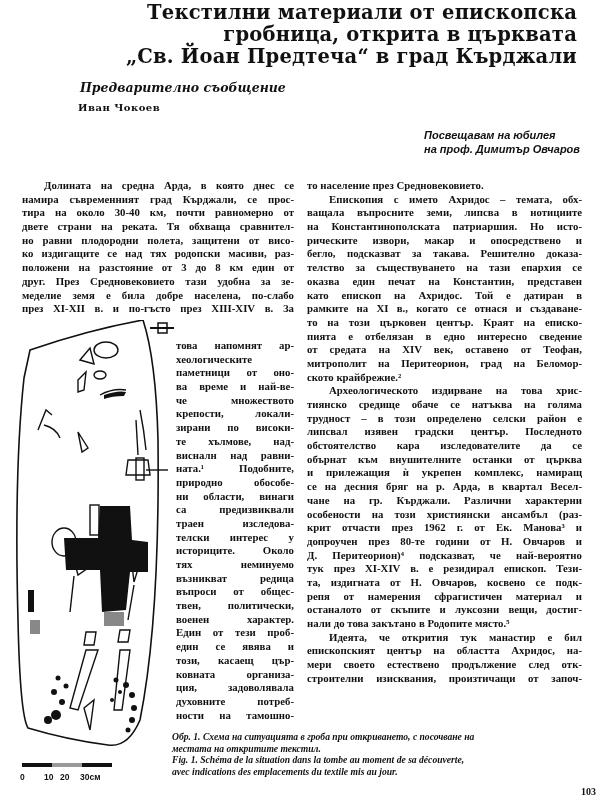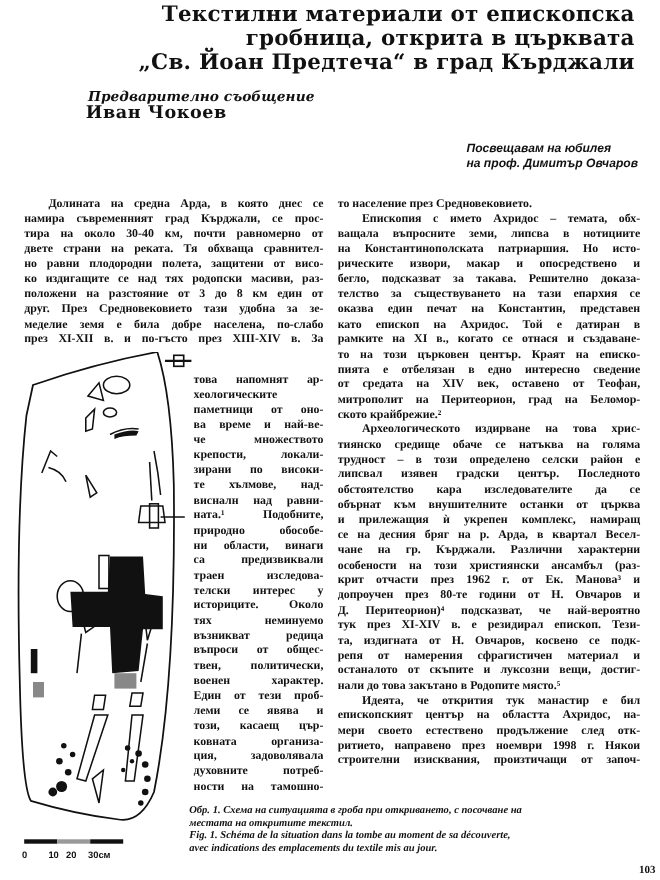--- a/index.html
+++ b/index.html
@@ -3,22 +3,22 @@
 <meta charset="utf-8">
 <style>
   html, body { margin:0; padding:0; background:#fff; }
   body { width:600px; height:800px; position:relative; overflow:hidden; color:#111;
          font-family:"DejaVu Serif", "Liberation Serif", serif; }
   .title { position:absolute; left:77px; top:2px; width:500px; font-family:"DejaVu Serif", serif;
            font-weight:bold; font-size:19.5px; line-height:22px; letter-spacing:0.2px;text-align:right; }
   .title div { white-space:nowrap; }
   .subtitle { position:absolute; left:80px; top:80px; font-family:"DejaVu Serif", serif; font-style:italic;
               font-weight:bold; font-size:12.5px; }
-  .author { position:absolute; left:78px; top:92px; font-family:"DejaVu Serif", serif; font-weight:bold;
-            font-size:16px; letter-spacing:0.5px; }
+  .author { position:absolute; left:78px; top:102px; font-family:"DejaVu Serif", serif; font-weight:bold;
+            font-size:10px; letter-spacing:0.5px; }
   .dedication { position:absolute; right:20px; top:128px; font-style:italic; font-weight:bold;
                 font-size:11px; line-height:14px; font-family:Liberation Sans, sans-serif; }
   .body-text { font-family:"Liberation Serif", serif; font-weight:bold; font-size:10.8px; line-height:13.7px;
                text-align:justify; }
   .col-left-top { position:absolute; left:22px; top:179px; width:272px; }
   .col-left-narrow { position:absolute; left:176px; top:339px; width:118px; }
   .col-right { position:absolute; left:307px; top:179px; width:275px; }
   .line { display:block; text-align:justify; text-align-last:justify; white-space:nowrap; overflow:hidden; height:13.7px; }
   .line.last { text-align-last:left; }
   .figure { position:absolute; left:8px; top:320px; width:168px; height:440px; }
@@ -73,21 +73,21 @@
     <span class="line">са предизвиквали</span>
     <span class="line">траен изследова-</span>
     <span class="line">телски интерес у</span>
     <span class="line">историците. Около</span>
     <span class="line">тях неминуемо</span>
     <span class="line">възникват редица</span>
     <span class="line">въпроси от общес-</span>
     <span class="line">твен, политически,</span>
     <span class="line">военен характер.</span>
     <span class="line">Един от тези проб-</span>
-    <span class="line">леми се явява и</span>
+    <span class="line">един се явява и</span>
     <span class="line">този, касаещ цър-</span>
     <span class="line">ковната организа-</span>
     <span class="line">ция, задоволявала</span>
     <span class="line">духовните потреб-</span>
     <span class="line">ности на тамошно-</span>
   </div>
 <div class="body-text col-right" id="right-col">
     <span class="line last">то население през Средновековието.</span>
     <span class="line" style="text-indent: 22px;">Епископия с името Ахридос – темата, обх-</span>
     <span class="line">ващала въпросните земи, липсва в нотициите</span>
@@ -117,21 +117,20 @@
     <span class="line">допроучен през 80-те години от Н. Овчаров и</span>
     <span class="line">Д. Перитеорион)⁴ подсказват, че най-вероятно</span>
     <span class="line">тук през XI-XIV в. е резидирал епископ. Тези-</span>
     <span class="line">та, издигната от Н. Овчаров, косвено се подк-</span>
     <span class="line">репя от намерения сфрагистичен материал и</span>
     <span class="line">останалото от скъпите и луксозни вещи, достиг-</span>
     <span class="line last">нали до това закътано в Родопите място.⁵</span>
     <span class="line" style="text-indent: 22px;">Идеята, че открития тук манастир е бил</span>
     <span class="line">епископският център на областта Ахридос, на-</span>
     <span class="line">мери своето естествено продължение след отк-</span>
-    <span class="line">ритието, направено през ноември 1998 г. Някои</span>
     <span class="line">строителни изисквания, произтичащи от започ-</span>
   </div>
 
 <svg class="figure" viewBox="0 0 168 440">
   <g fill="none" stroke="#111" stroke-width="1.6">
     <path d="M 16 58 L 22 30 Q 80 10 135 0 Q 148 40 150 120 Q 152 300 132 400 Q 120 428 100 425 Q 60 420 20 408 Q 12 395 10 300 Q 6 150 16 58 Z"></path>
   </g>
   <g>
     <line x1="142" y1="8" x2="166" y2="8" stroke="#111" stroke-width="2"></line>
     <rect x="150" y="3" width="9" height="10" fill="none" stroke="#111" stroke-width="1.5"></rect>

